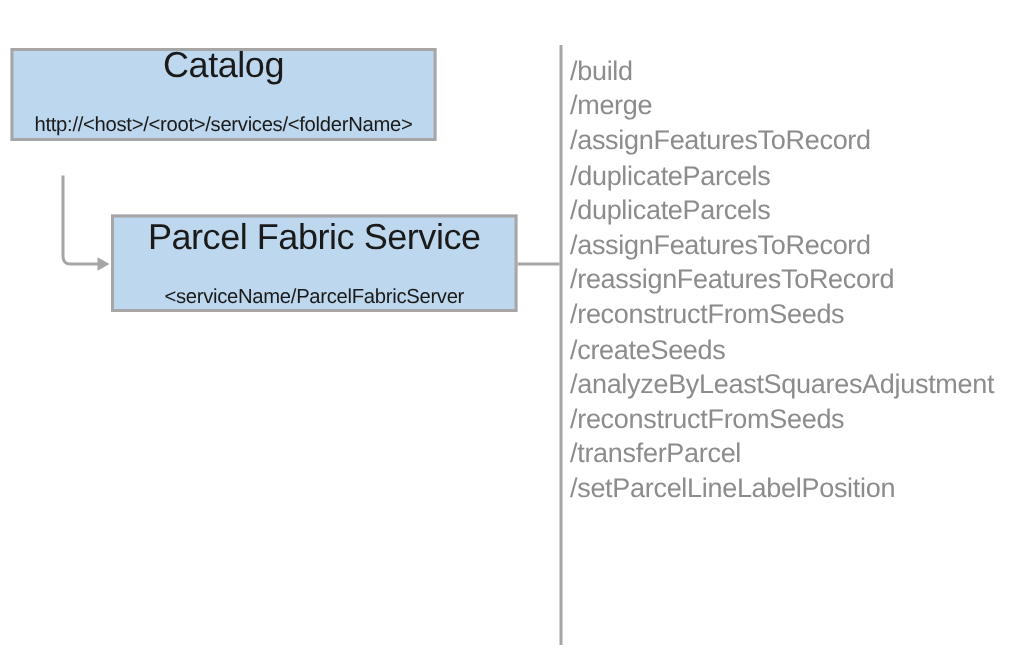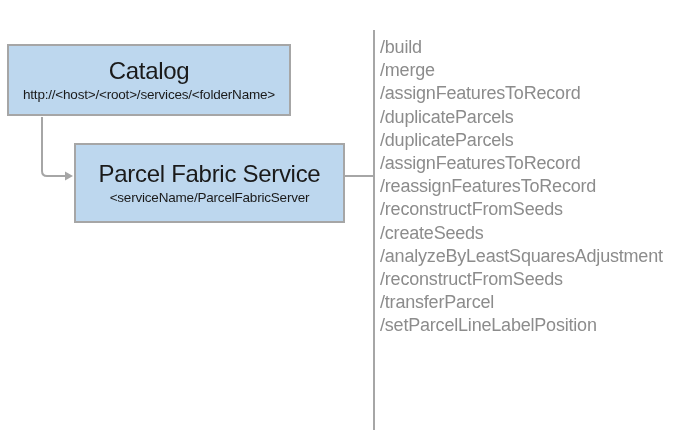--- a/index.html
+++ b/index.html
@@ -34,33 +34,33 @@
   .node{
     position:absolute;
     background:var(--box-fill);
     border:2px solid var(--box-border);
     display:flex;
     flex-direction:column;
     align-items:center;
     justify-content:center;
     text-align:center;
   }
-  .node-catalog{left:7px;top:44px;width:284px;height:72px;}
-  .node-service{left:74px;top:143px;width:271px;height:80px;}
+  .node-catalog{left:7px;top:32px;width:284px;height:62px;justify-content:flex-end;}
+  .node-service{left:74px;top:143px;width:271px;height:65px;}
   .node-title{
     font-size:24px;
     line-height:28px;
     color:var(--title-text);
     letter-spacing:-0.3px;
     white-space:nowrap;
   }
   .node-subtitle{
     font-size:13.5px;
     line-height:18px;
-    margin-top:1px;
+    margin-top:16px;
     color:var(--title-text);
     letter-spacing:-0.2px;
     white-space:nowrap;
   }
   .endpoint-list{
     position:absolute;
     left:380px;top:36px;
     width:300px;
   }
   .endpoint-item{

